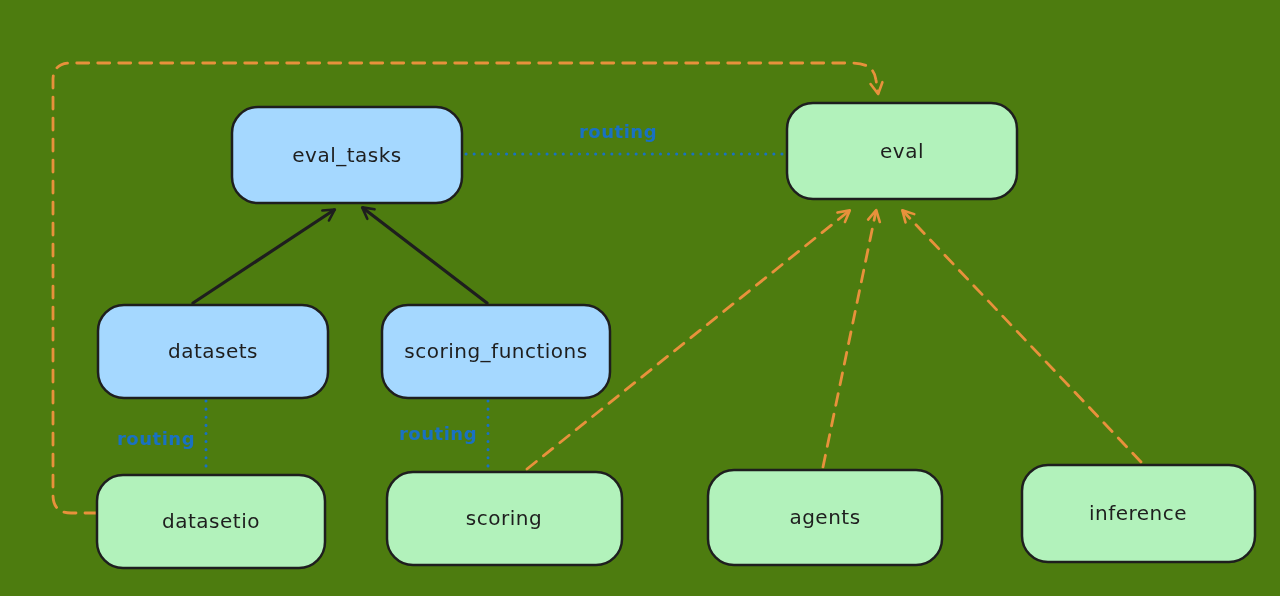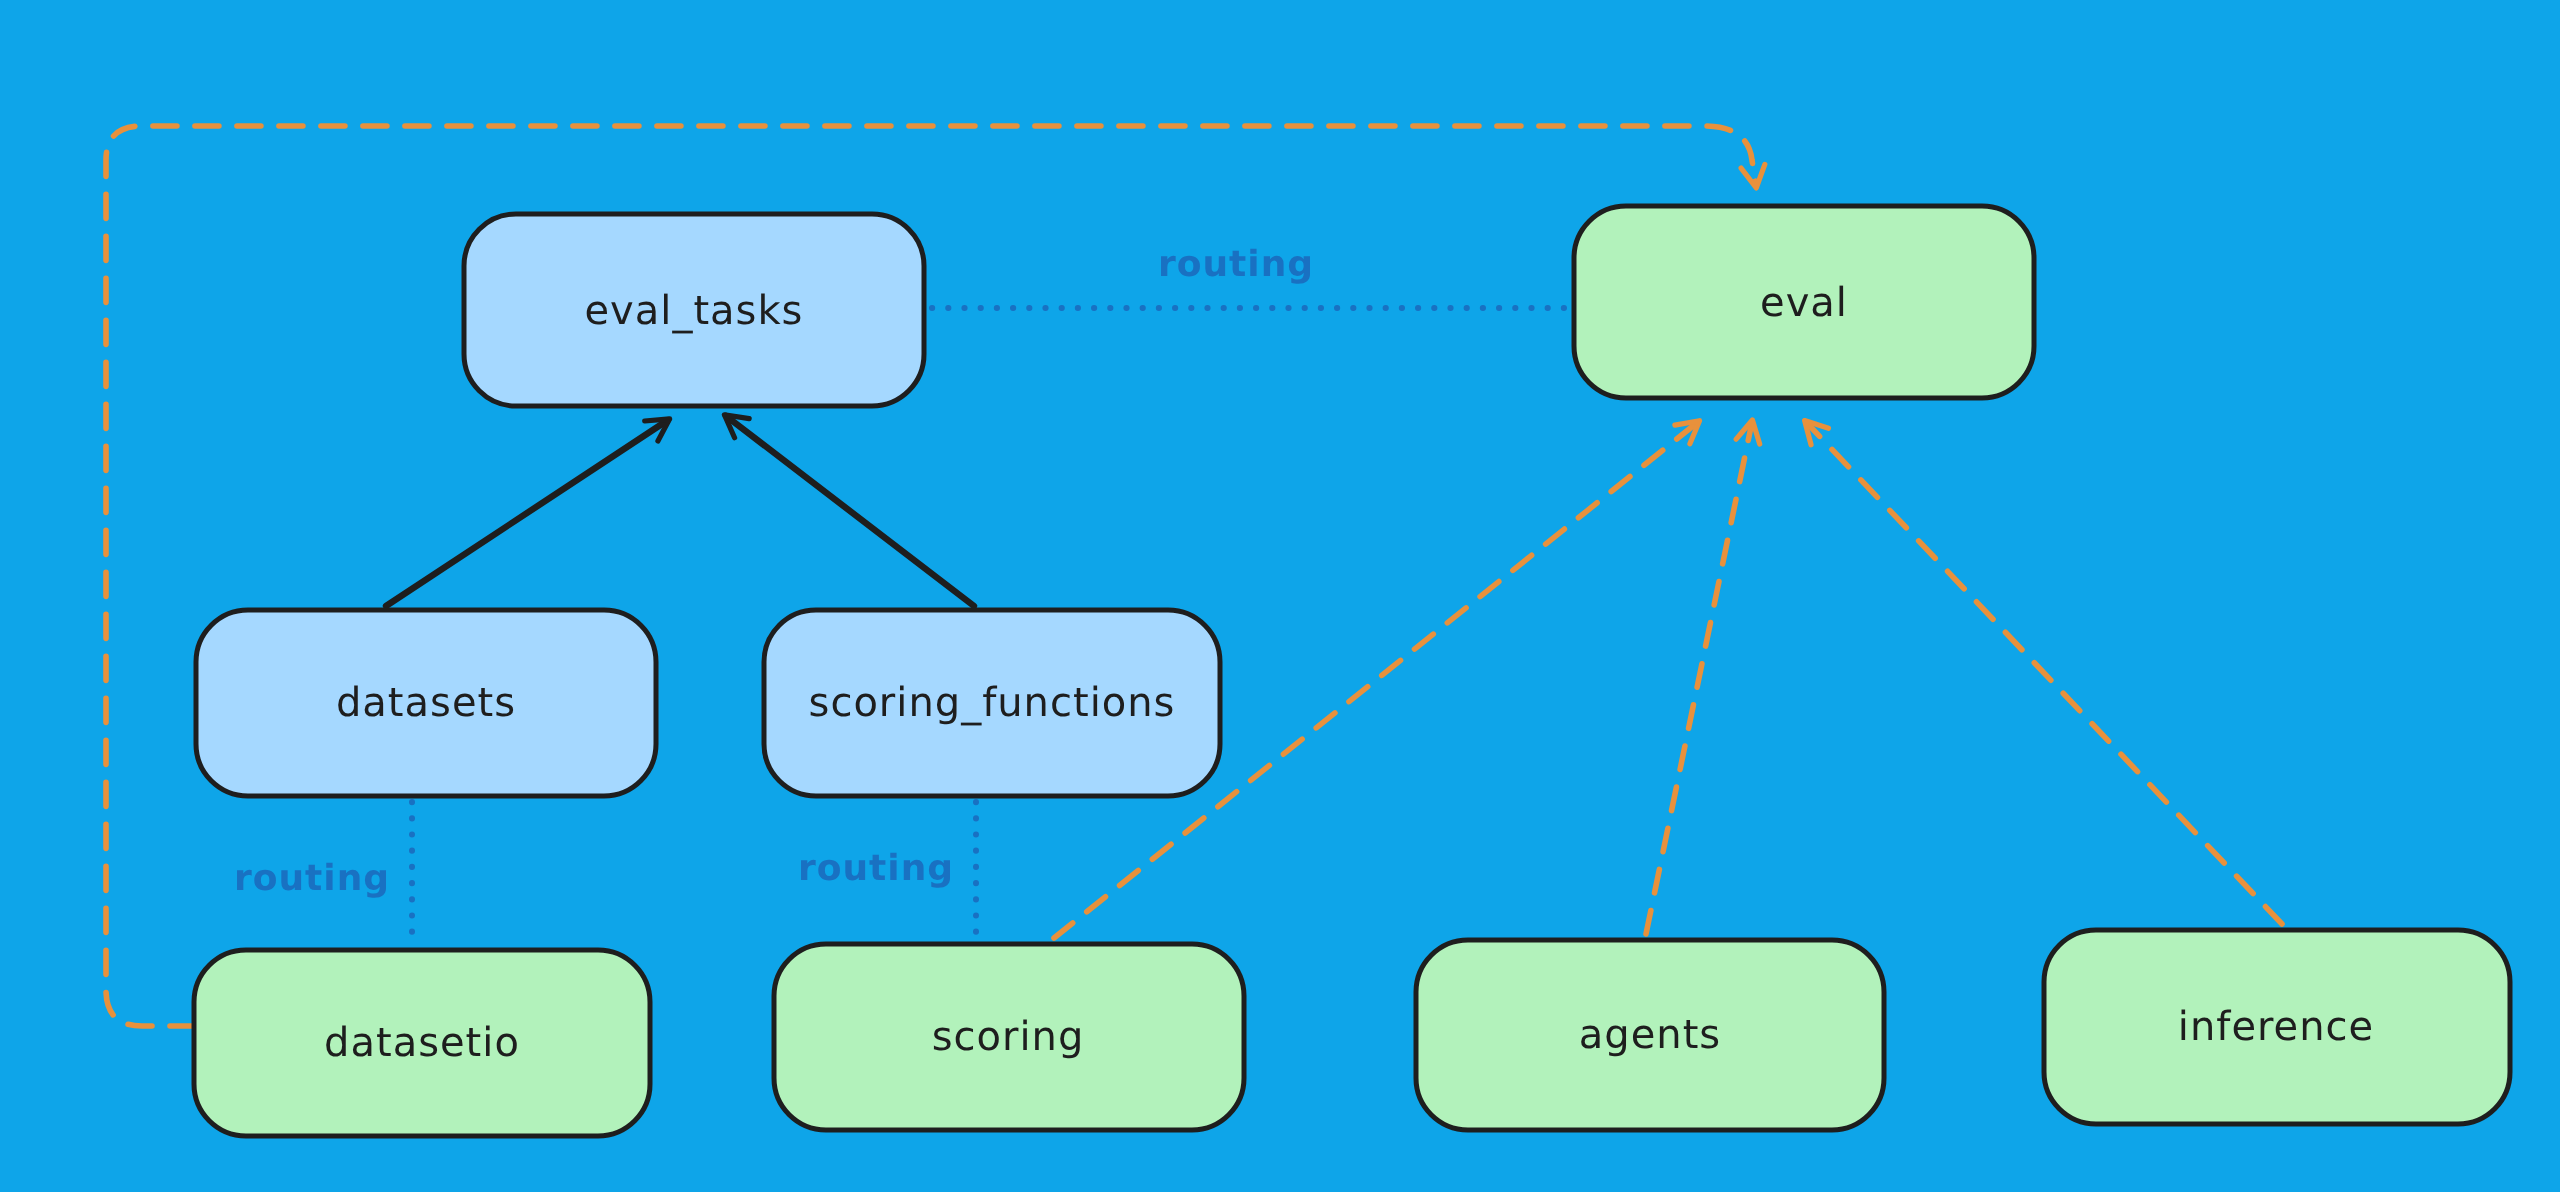--- a/index.html
+++ b/index.html
@@ -3,21 +3,21 @@
 <meta charset="utf-8">
 <style>
   html, body {
     margin: 0;
     padding: 0;
     background: #ffffff;
   }
   .canvas-wrap {
     width: 1280px;
     height: 596px;
-    background: #0ea5e9;
+    background: #4d7c0f;
     position: relative;
     overflow: hidden;
     text-align: right;
   }
   svg {
     display: block;
   }
   .node-rect {
     stroke: #1e1e1e;
     stroke-width: 2.5;

